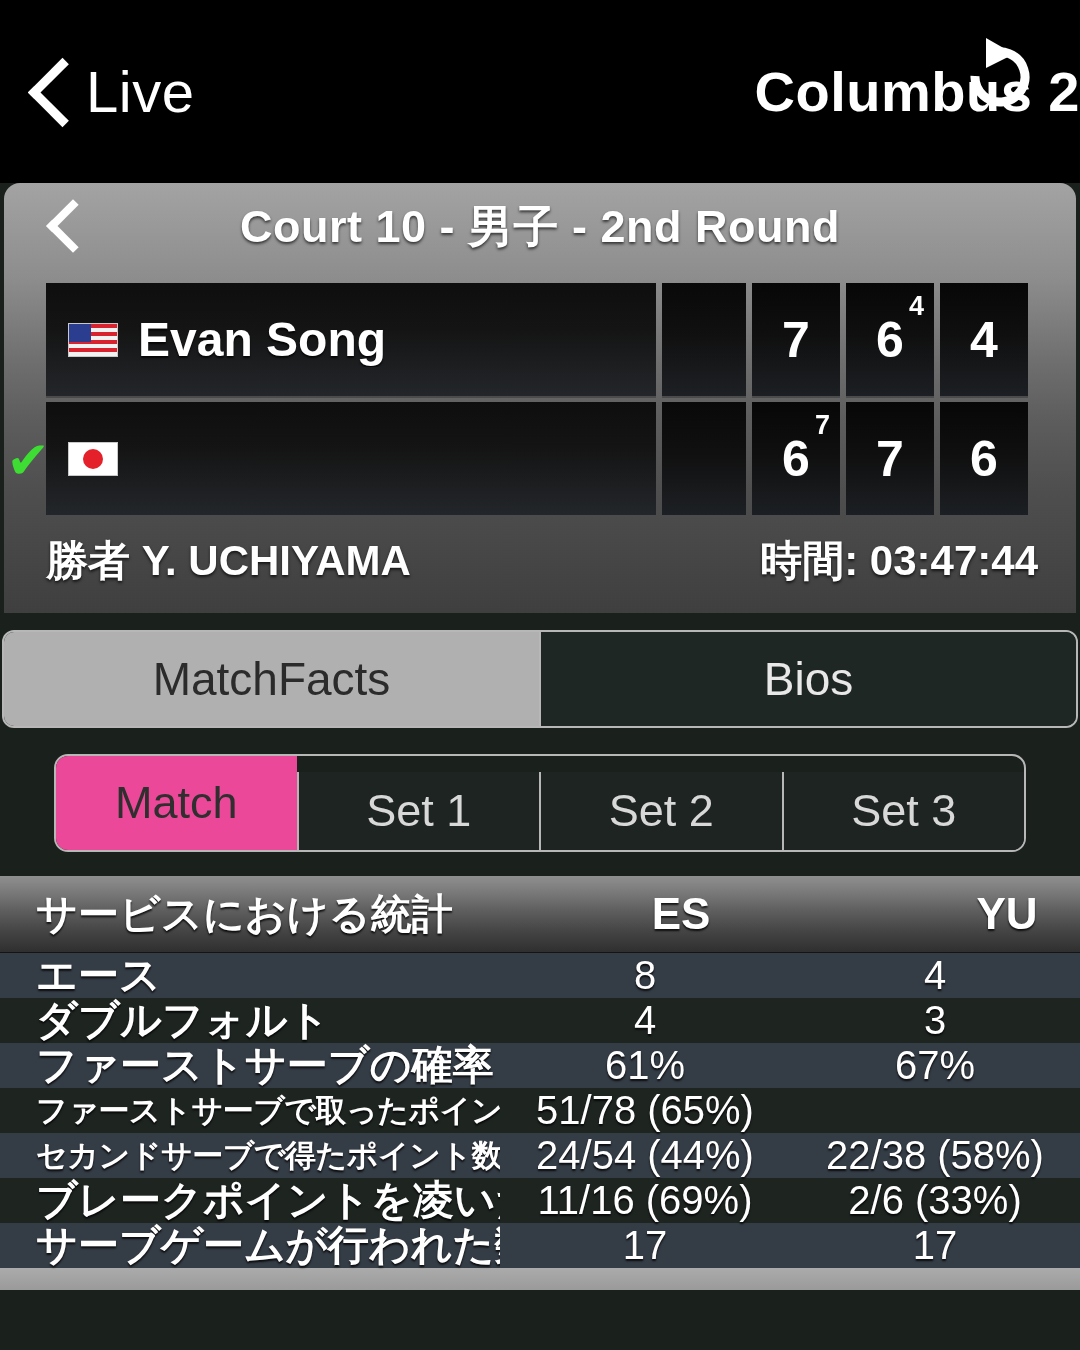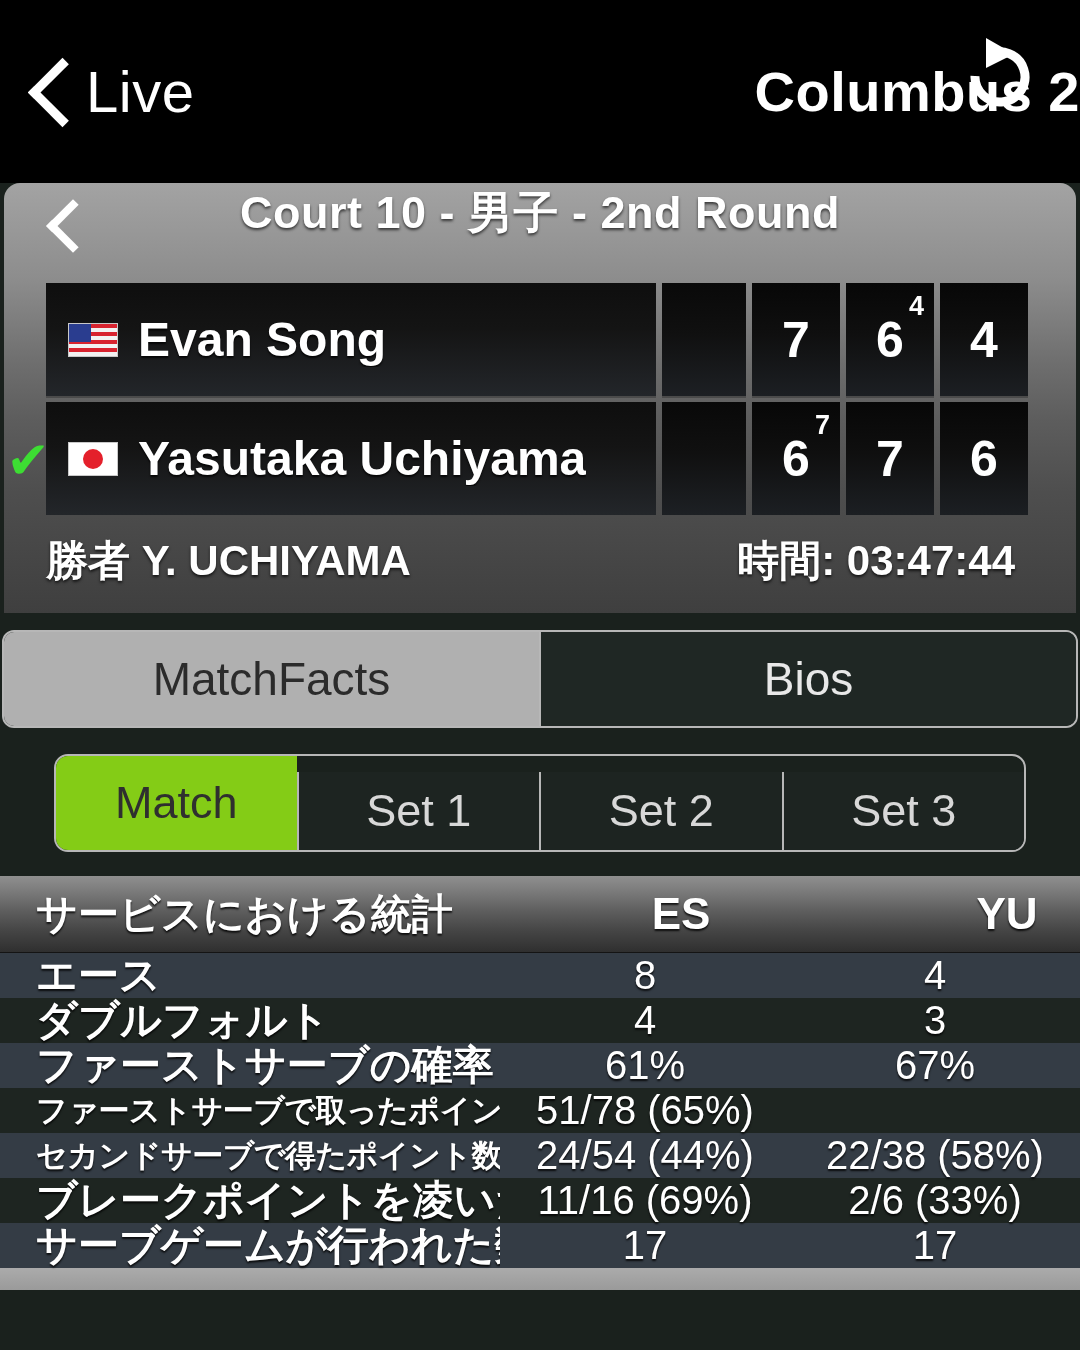--- a/index.html
+++ b/index.html
@@ -83,20 +83,21 @@
     background: linear-gradient(to bottom,
        #a3a3a3 0%, #8d8d8d 22%, #6e6e6e 42%,
        #5d5d5d 55%, #4e4e4e 72%, #3f3f3f 100%);
     padding-bottom: 10px;
     overflow: hidden;
   }
   .court-header {
     position: relative;
     height: 88px;
     display: flex;
+    align-items: center;
     justify-content: center;
   }
   .court-back {
     position: absolute;
     left: 44px;
     top: 14px;
     width: 40px;
     height: 56px;
     cursor: pointer;
   }
@@ -226,21 +227,21 @@
     font-size: 27px;
     font-weight: bold;
     line-height: 1;
   }
 
   
   .summary {
     display: flex;
     align-items: center;
     justify-content: space-between;
-    padding: 16px 61px 14px 42px;
+    padding: 16px 38px 14px 42px;
   }
   .summary-winner, .summary-duration {
     color: #fff;
     font-size: 42px;
     font-weight: bold;
     text-shadow: 0 2px 3px rgba(0,0,0,0.7);
     white-space: nowrap;
   }
 
   
@@ -281,21 +282,21 @@
     height: 98px;
   }
   .seg-sub .seg {
     flex: 1 1 0;
     display: flex;
     align-items: center;
     justify-content: center;
     font-size: 45px;
     cursor: pointer;
   }
-  .seg-sub .seg.on { background: #84cc16; color: #2f2f2f; }
+  .seg-sub .seg.on { background: #ec4899; color: #2f2f2f; }
   .seg-sub .seg.off { background: #1d2421; color: #d8d8d8; }
   .seg-sub .seg + .seg { border-left: 2px solid #b7b7b7; margin-top: 16px; }
 
   
   .stats {
     width: 100%;
   }
   .stats-header {
     display: flex;
     align-items: center;
@@ -393,21 +394,20 @@
         <div class="sb-score-cell">
           <span class="sb-score-main">4</span>
           <span class="sb-score-tb"></span>
         </div>
       </div>
 
       <div class="sb-row">
         <div class="sb-check">✔</div>
         <div class="sb-name-cell">
           <span class="flag flag-jp"></span>
-          <span class="sb-player-name">Yasutaka Uchiyama</span>
         </div>
         <div class="sb-serve-cell"></div>
         <div class="sb-score-cell">
           <span class="sb-score-main">6</span>
           <span class="sb-score-tb">7</span>
         </div>
         <div class="sb-score-cell">
           <span class="sb-score-main">7</span>
           <span class="sb-score-tb"></span>
         </div>

